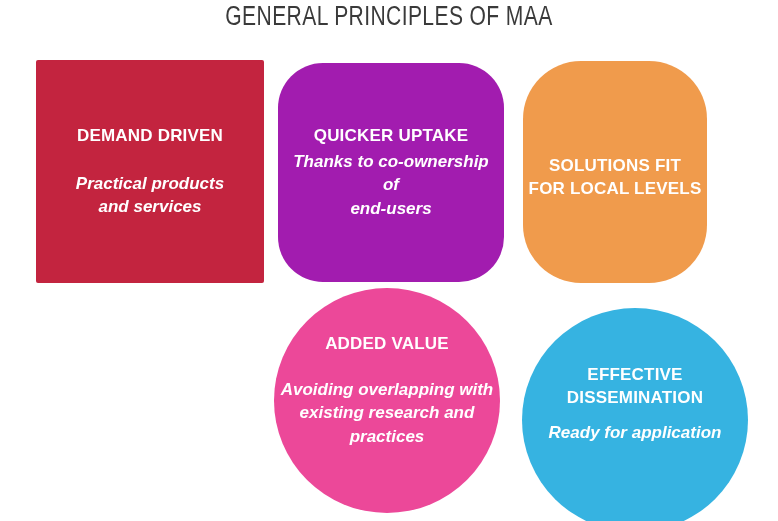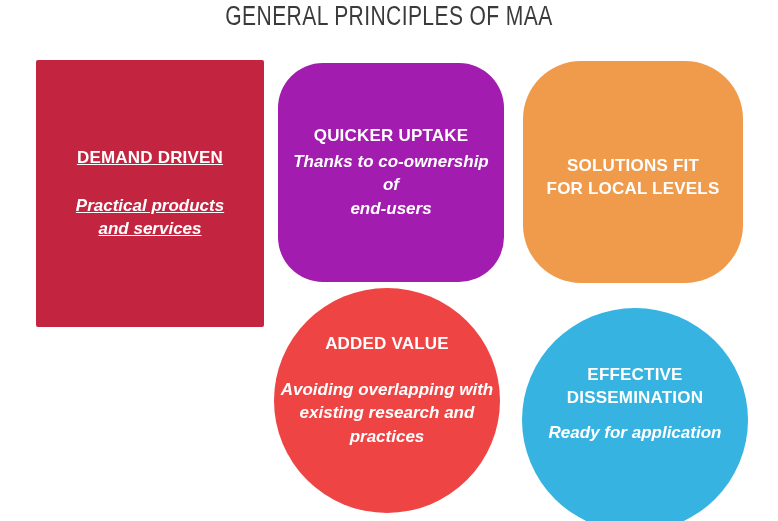--- a/index.html
+++ b/index.html
@@ -46,23 +46,23 @@
     white-space: pre-line;
   }
   .card-subtext {
     font-size: 17px;
     line-height: 1.38;
     font-weight: 700;
     font-style: italic;
     white-space: pre-line;
   }
   
-  .card-demand-driven      { left: 36px;  top: 60px;  width: 228px; height: 267px; border-radius: 2px; text-decoration: underline; }
+  .card-demand-driven      { left: 36px;  top: 60px;  width: 228px; height: 223px; border-radius: 2px; }
   .card-quicker-uptake     { left: 278px; top: 63px;  width: 226px; height: 219px; border-radius: 45px; }
-  .card-solutions-fit      { left: 523px; top: 61px;  width: 220px; height: 222px; border-radius: 58px; }
+  .card-solutions-fit      { left: 523px; top: 61px;  width: 184px; height: 222px; border-radius: 58px; }
   .card-tacit-knowledge    { left: 33px;  top: 294px; width: 230px; height: 220px; border-radius: 88px; }
   .card-added-value        { left: 274px; top: 288px; width: 226px; height: 225px; border-radius: 50%; }
   .card-effective-dissemination { left: 522px; top: 308px; width: 226px; height: 224px; border-radius: 50%; }
 
   
   .card-solutions-fit .card-content      { transform: translateY(6px); }
   .card-tacit-knowledge .card-content    { transform: translateY(-8px); }
   .card-added-value .card-content        { transform: translateY(-10px); }
   .card-effective-dissemination .card-content { transform: translateY(-16px); }
 
@@ -100,21 +100,21 @@
   </div>
 
   <div class="card card-solutions-fit" style="background-color: rgb(240, 155, 76);">
     <div class="card-content">
       <div class="card-heading">SOLUTIONS FIT
 FOR LOCAL LEVELS</div>
     </div>
   </div>
 
 
-  <div class="card card-added-value" style="background-color: #ef4444;">
+  <div class="card card-added-value" style="background-color: #ec4899;">
     <div class="card-content">
       <div class="card-heading">ADDED VALUE</div>
       <div class="card-subtext">Avoiding overlapping with
 existing research and
 practices</div>
     </div>
   </div>
 
   <div class="card card-effective-dissemination" style="background-color: rgb(54, 179, 225);">
     <div class="card-content">

